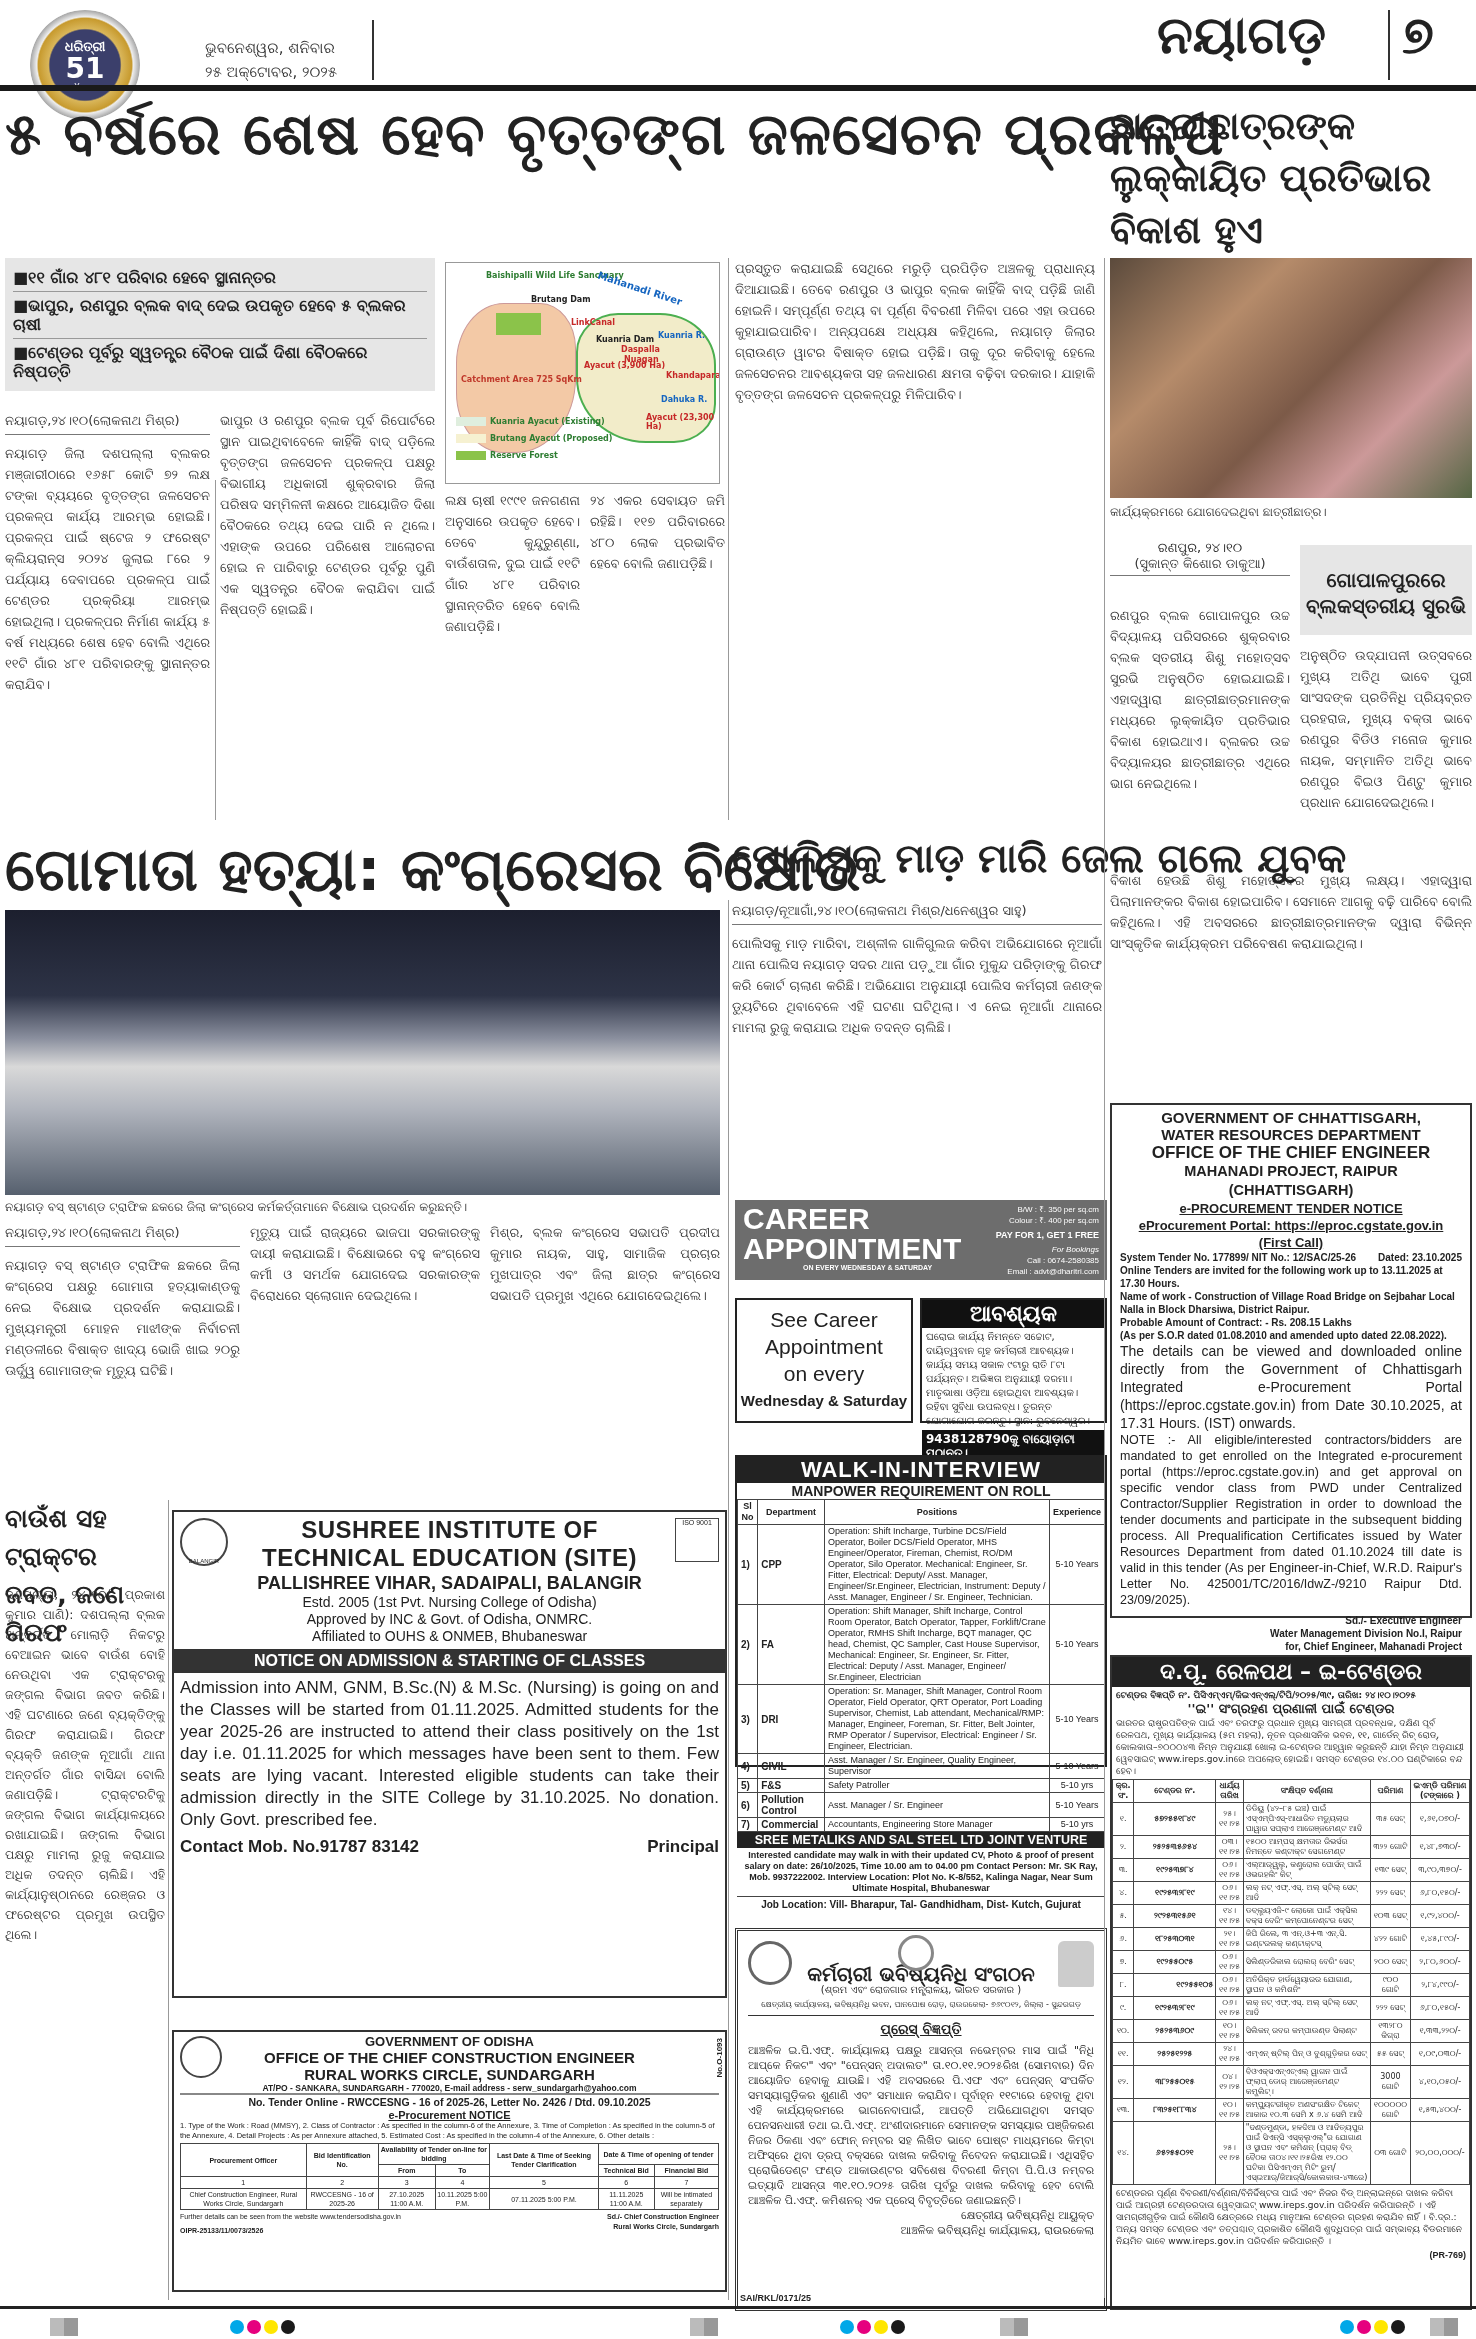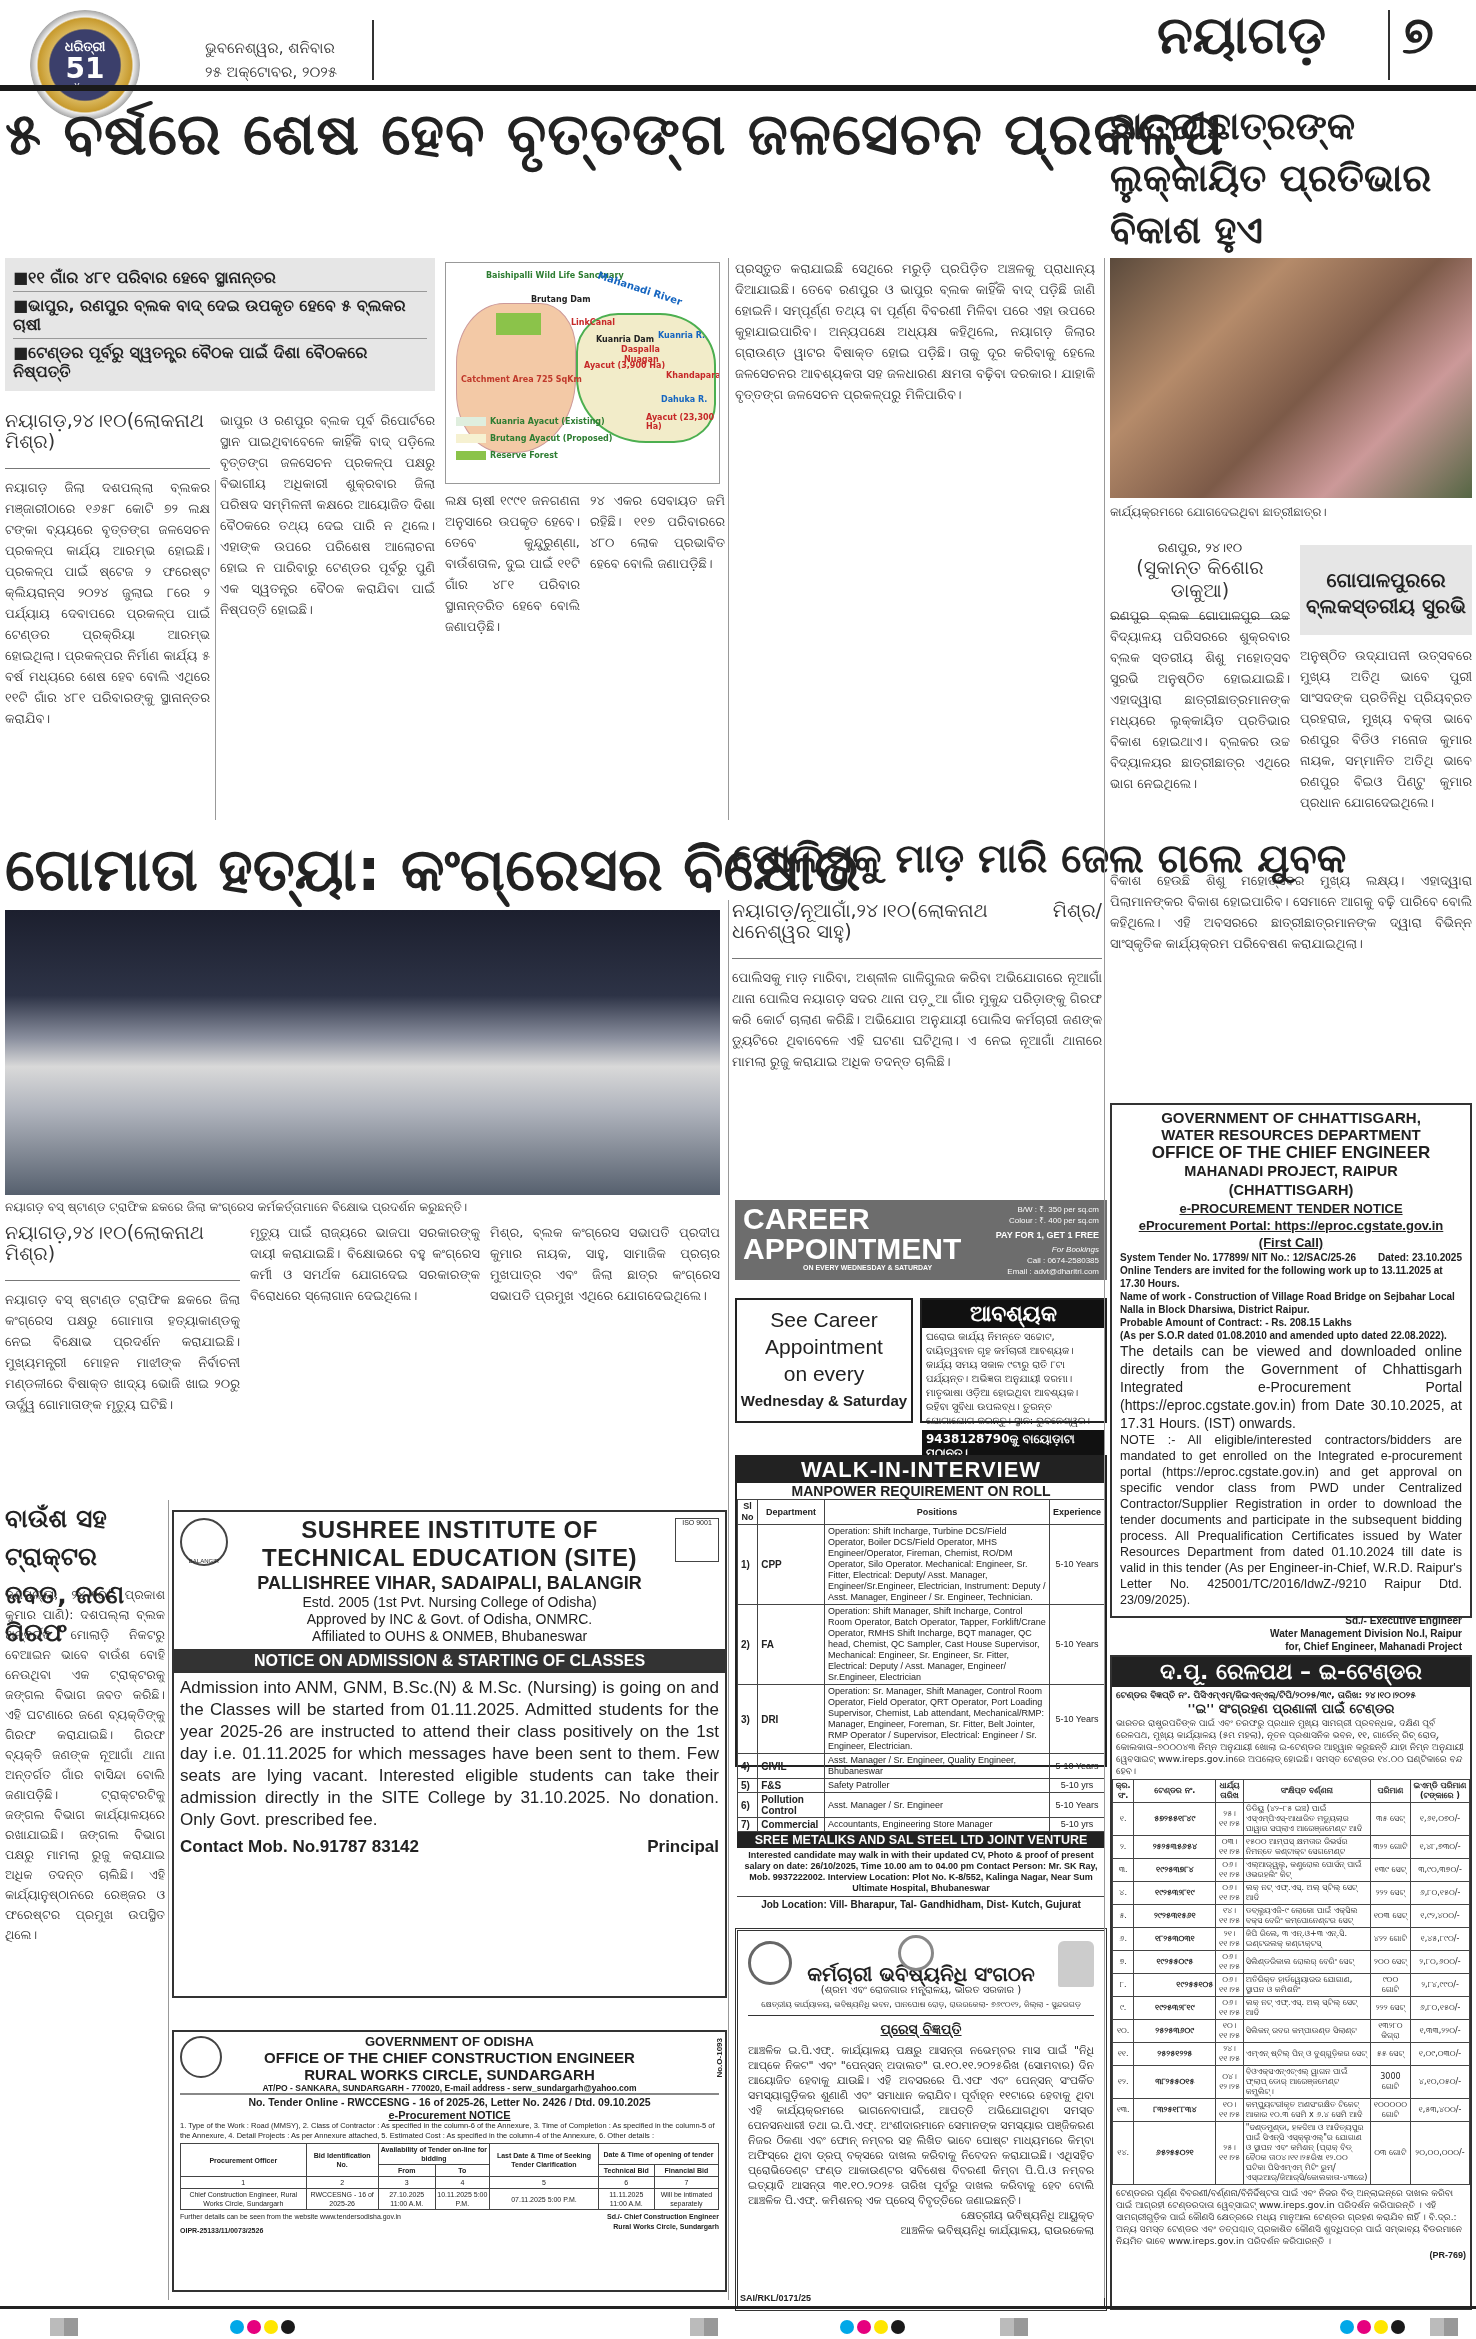--- a/index.html
+++ b/index.html
@@ -24,21 +24,21 @@
   .mapbox { left: 445px; top: 262px; width: 275px; height: 222px; border: 1px solid #999; background: #fff; overflow:hidden; }
   .map-catch { position:absolute; left: 10px; top: 40px; width: 120px; height: 150px; background:#f3c9a6; border-radius: 40% 30% 50% 40%; border:1px solid #c99; }
   .map-ayacut { position:absolute; left: 130px; top: 50px; width: 140px; height: 130px; background:#f2ecc9; border-radius: 30% 40% 30% 50%; border: 2px solid #4caf50; }
   .map-forest { position:absolute; left: 50px; top: 50px; width: 45px; height: 22px; background:#8bc34a; }
   .map-lbl { position:absolute; font-size: 8px; font-weight: bold; color:#2e7d32; font-family: "DejaVu Sans", sans-serif; }
   .map-river { position:absolute; font-size: 10px; font-weight:bold; color:#1565c0; transform: rotate(18deg); }
   .map-red { position:absolute; font-size: 8px; font-weight:bold; color:#c62828; }
   .map-legend { position:absolute; left: 10px; top: 150px; font-size: 8px; color:#2e7d32; font-weight:bold; line-height: 17px; }
   .map-legend span.sw { display:inline-block; width: 30px; height: 9px; margin-right: 4px; vertical-align: middle; }
   .col { font-size: 13px; line-height: 21px; text-align: justify; color:#333; overflow: hidden; }
-  .byline { font-size: 19px; padding-bottom: 16px; border-bottom: 1px solid #777; margin-bottom: 8px; color:#333; }
+  .byline { font-size: 13px; padding-bottom: 3px; border-bottom: 1px solid #777; margin-bottom: 8px; color:#333; }
   .photo { background: linear-gradient(135deg, #5b4a3c, #b58b6a 30%, #7c5a48 55%, #c99 75%, #564 100%); }
   .photo2 { background: linear-gradient(180deg, #1c1f2e 0%, #2d3346 30%, #8a8f9e 45%, #d9d9d9 55%, #b0b4bd 70%, #56606e 100%); }
   .caption { font-size: 12px; color:#333; }
   .boxhead { background:#e6e6e6; font-size: 26px; font-weight: bold; text-align:center; line-height: 38px; padding: 22px 4px; }
   .headline2 { left: 5px; top: 835px; font-size: 59px; font-weight: bold; white-space: nowrap; }
   .headline3 { left: 732px; top: 835px; font-size: 40px; font-weight: bold; white-space: nowrap; }
   .ad { border: 2px solid #333; background:#fff; }
   .gov-cg { left: 1110px; top: 1103px; width: 362px; height: 515px; padding: 4px 8px; font-family: "Liberation Sans", sans-serif; }
   .gov-cg .t1 { text-align:center; font-weight:bold; font-size: 15px; line-height: 17px; }
   .gov-cg .t2 { text-align:center; font-weight:bold; font-size: 17px; line-height: 19px; }
@@ -294,21 +294,21 @@
         </tr>
         <tr>
           <td class="dept">3)</td>
           <td class="dept">DRI</td>
           <td>Operation: Sr. Manager, Shift Manager, Control Room Operator, Field Operator, QRT Operator, Port Loading Supervisor, Chemist, Lab attendant, Mechanical/RMP: Manager, Engineer, Foreman, Sr. Fitter, Belt Jointer, RMP Operator / Supervisor, Electrical: Engineer / Sr. Engineer, Electrician.</td>
           <td class="exp">5-10 Years</td>
         </tr>
         <tr>
           <td class="dept">4)</td>
           <td class="dept">CIVIL</td>
-          <td>Asst. Manager / Sr. Engineer, Quality Engineer, Bhubaneswar</td>
+          <td>Asst. Manager / Sr. Engineer, Quality Engineer, Supervisor</td>
           <td class="exp">5-10 Years</td>
         </tr>
         <tr>
           <td class="dept">5)</td>
           <td class="dept">F&amp;S</td>
           <td>Safety Patroller</td>
           <td class="exp">5-10 yrs</td>
         </tr>
         <tr>
           <td class="dept">6)</td>

